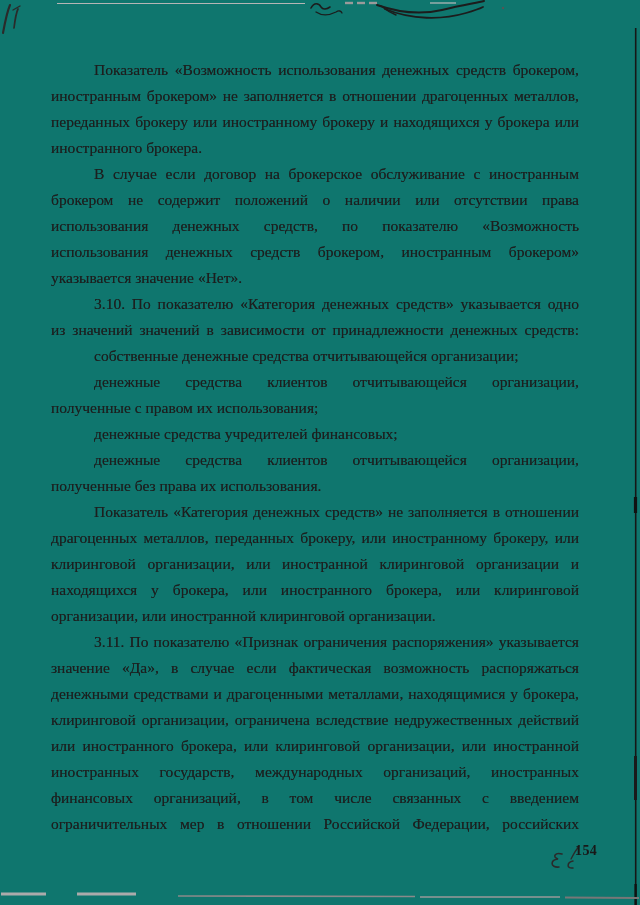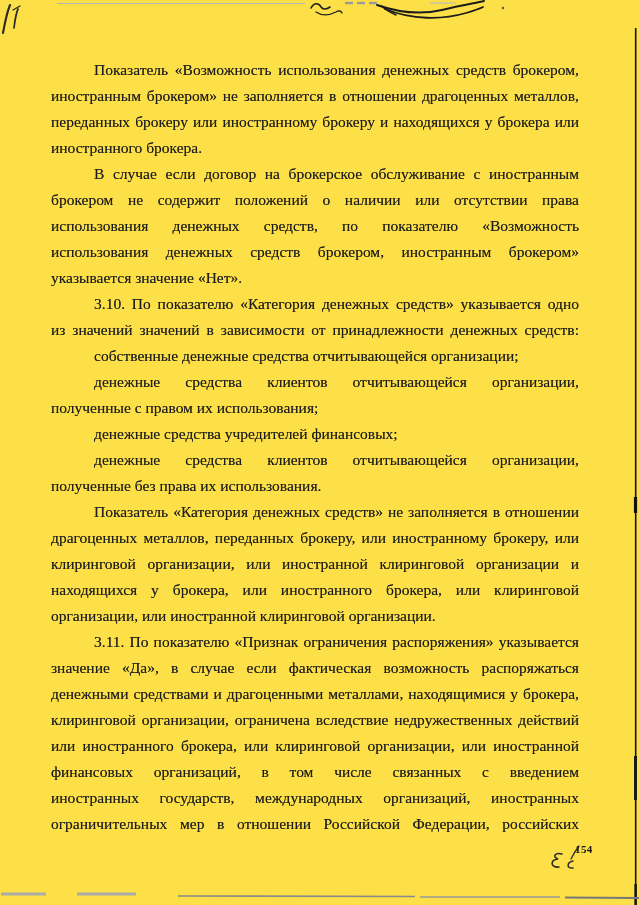--- a/index.html
+++ b/index.html
@@ -5,21 +5,21 @@
   html,body{margin:0;padding:0;}
   body{
     width:640px;height:905px;
     background:#ffffff;
     font-family:"Liberation Serif", serif;
     overflow:hidden;
   }
   .page{
     position:relative;
     width:640px;height:905px;
-    background:#fde047;
+    background:#0f766e;
   }
   .artifacts{
     position:absolute;left:0;top:0;width:640px;height:905px;
     pointer-events:none;
   }
   .textblock{
     position:absolute;
     left:51px;top:57px;width:528px;
     color:#1e1e1e;
     font-size:15.5px;
@@ -39,21 +39,21 @@
     text-align-last:left;
   }
   .line.first{
     text-indent:43px;
     text-align:right;
   }
   .pagenum{
     position:absolute;
     left:575px;top:843px;
     font-family:"Liberation Serif", serif;
-    font-size:11px;
+    font-size:14px;
     font-weight:bold;
     letter-spacing:0.4px;
     color:#181818;
   }
 </style>
 </head>
 <body>
 
 <div class="page">
 
@@ -141,21 +141,21 @@
         <div class="line">клиринговой организации, или иностранной клиринговой организации и</div>
         <div class="line">находящихся у брокера, или иностранного брокера, или клиринговой</div>
         <div class="line end">организации, или иностранной клиринговой организации.</div>
       </div>
       <div class="para">
         <div class="line first">3.11. По показателю «Признак ограничения распоряжения» указывается</div>
         <div class="line">значение «Да», в случае если фактическая возможность распоряжаться</div>
         <div class="line">денежными средствами и драгоценными металлами, находящимися у брокера,</div>
         <div class="line">клиринговой организации, ограничена вследствие недружественных действий</div>
         <div class="line">или иностранного брокера, или клиринговой организации, или иностранной</div>
+        <div class="line">иностранных государств, международных организаций, иностранных</div>
         <div class="line">финансовых организаций, в том числе связанных с введением</div>
-        <div class="line">иностранных государств, международных организаций, иностранных</div>
         <div class="line">ограничительных мер в отношении Российской Федерации, российских</div>
       </div>
     </div>
 
   <div class="pagenum">154</div>
 
 </div>
 
 </body></html>

